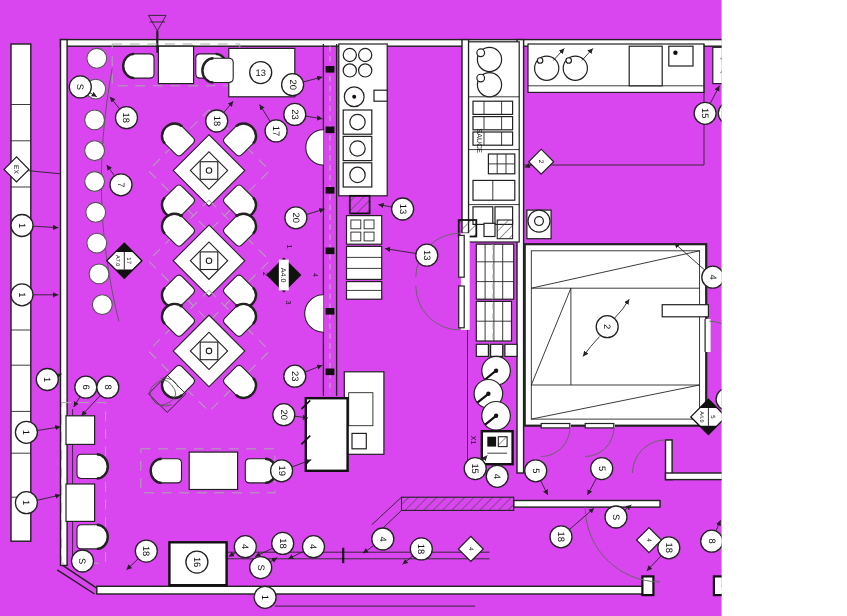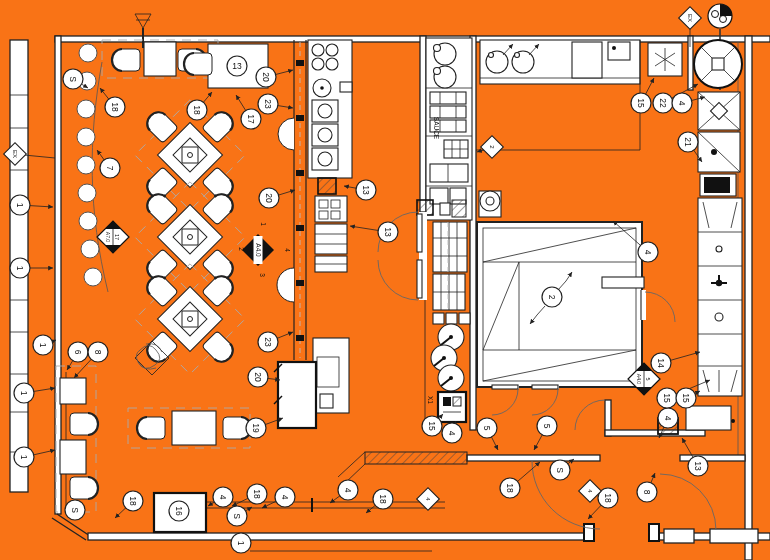--- a/index.html
+++ b/index.html
@@ -1,16 +1,16 @@
 <!DOCTYPE html>
 <html><head>
 <meta charset="utf-8">
 <style>
   html,body{margin:0;padding:0;background:#fff;}
-  .canvas{position:relative;width:770px;height:560px;background:#f97316;overflow:hidden;}
+  .canvas{position:relative;width:656px;height:560px;background:#d946ef;overflow:hidden;}
   svg{display:block;}
   .wall{fill:#fff;stroke:#222;stroke-width:1.3;}
   .wallb{fill:#fff;stroke:#111;stroke-width:2;}
   .eq{fill:#fff;stroke:#222;stroke-width:1.1;}
   .eqb{fill:#fff;stroke:#111;stroke-width:2.2;}
   .thin{stroke:#222;stroke-width:.8;fill:none;}
   .thin2{stroke:#555;stroke-width:.8;fill:none;}
   .dash{stroke:#aaa;stroke-width:.9;fill:none;stroke-dasharray:9 7;}
   .dashg{stroke:#bbb;stroke-width:.9;fill:none;stroke-dasharray:5 4;}
   .door{stroke:#666;stroke-width:.9;fill:none;}

